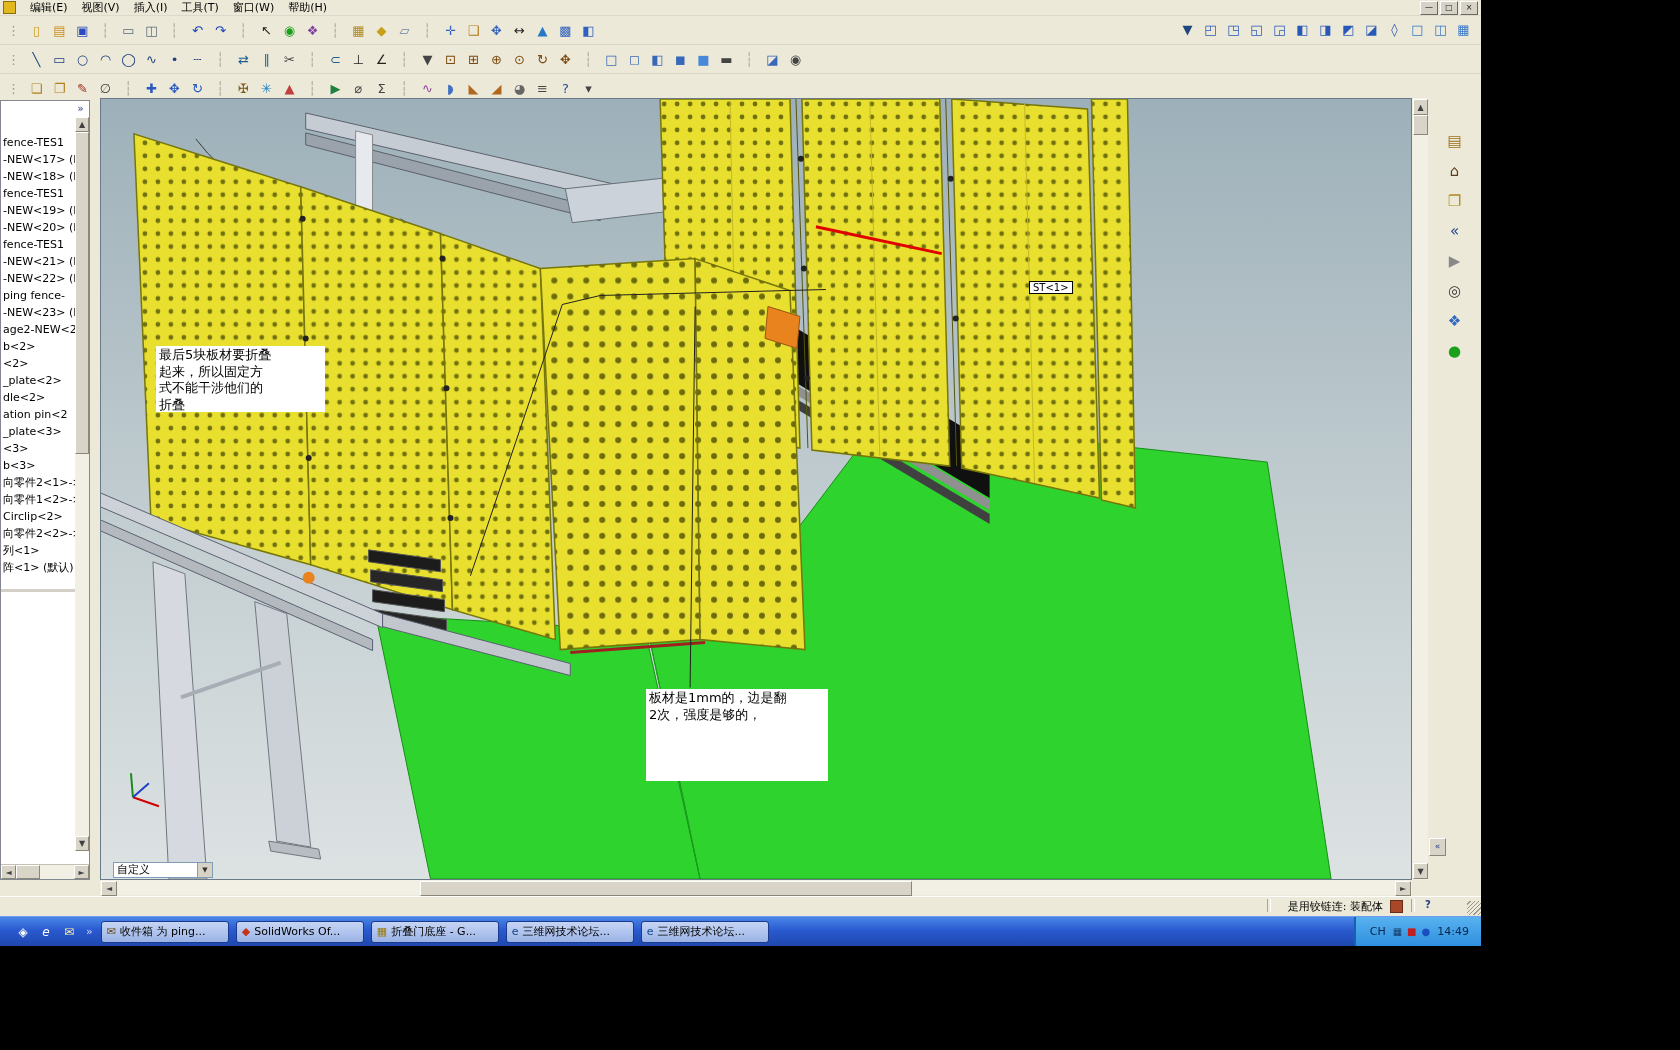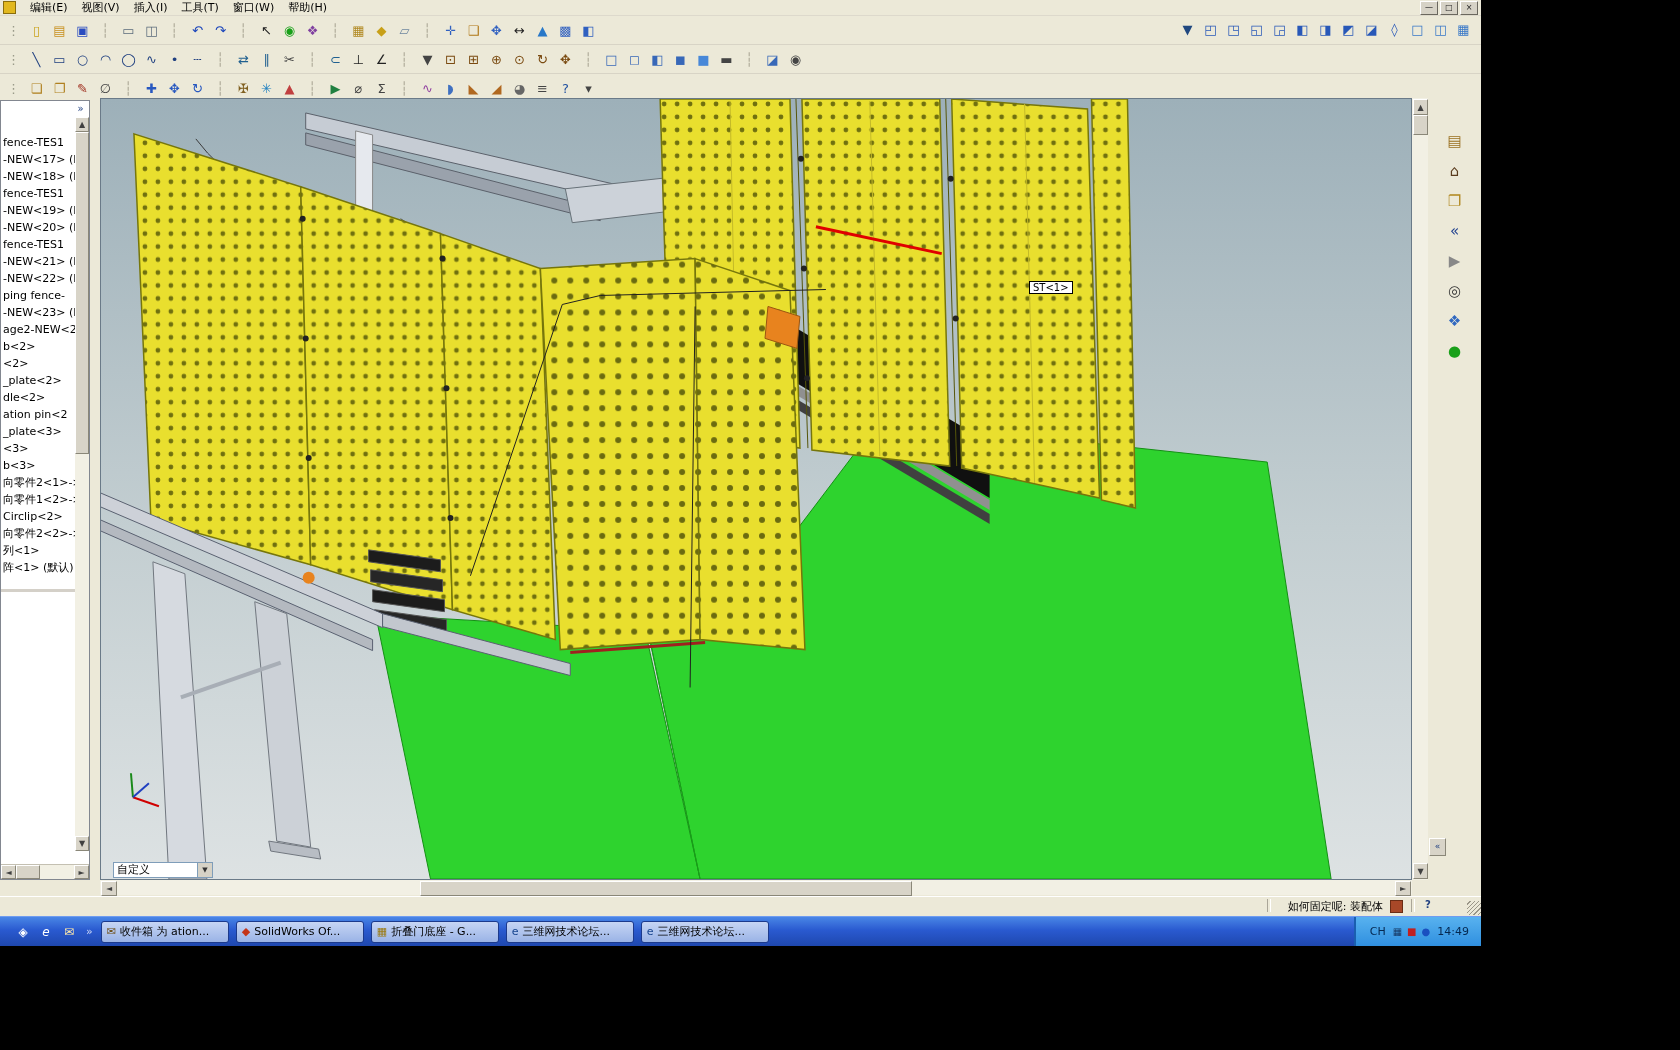--- a/index.html
+++ b/index.html
@@ -408,20 +408,26 @@
         <line x1="595" y1="208" x2="590" y2="590"></line>
       </g>
 
       <g transform="translate(32,700)">
         <line x1="0" y1="0" x2="26" y2="9" stroke="#d00000" stroke-width="2"></line>
         <line x1="0" y1="0" x2="-2" y2="-24" stroke="#1a8a1a" stroke-width="2"></line>
         <line x1="0" y1="0" x2="16" y2="-14" stroke="#2040c0" stroke-width="2"></line>
       </g>
     </svg>
 
+    <div class="ann ann1">最后5块板材要折叠
+起来，所以固定方
+式不能干涉他们的
+折叠</div>
+    <div class="ann ann4">板材是1mm的，边是翻
+2次，强度是够的，</div>
     <div class="parttag">ST&lt;1&gt;</div>
     <div class="combo">
       <span>自定义</span>
       <span class="combo-drop">▼</span>
     </div>
   </div>
 
   <div class="vscroll">
     <span class="sbtn" style="left:1px;top:1px;width:13px;height:14px;">▲</span>
     <span class="thumb" style="left:1px;top:17px;width:13px;height:18px;"></span>
@@ -442,40 +448,40 @@
   <div class="collapse-bottom">«</div>
 
   <div class="hscroll">
     <span class="sbtn" style="left:1px;top:1px;width:14px;height:13px;">◄</span>
     <span class="thumb" style="left:320px;top:1px;width:490px;height:13px;"></span>
     <span class="sbtn" style="right:1px;top:1px;width:14px;height:13px;">►</span>
   </div>
 
   <div class="statusbar">
     <span class="status-sep" style="right:210px;"></span>
-    <span class="status-editing">如何固定呢: 装配体</span>
+    <span class="status-editing">是用铰链连: 装配体</span>
     <span class="status-icon"></span>
     <span class="status-sep" style="right:66px;"></span>
     <span class="status-help">?</span>
     <span class="grip"></span>
   </div>
 
   <div class="taskbar">
     <div class="quick">
 
     <span class="qicon" style="color: rgb(255, 255, 255);">◈</span>
         <span class="qicon" style="color: rgb(255, 255, 255);">e</span>
         <span class="qicon" style="color: rgb(255, 233, 168);">✉</span>
       </div>
     <span class="chev">»</span>
     <div class="tasks">
 
         <div class="taskbtn">
           <span class="taskicon" style="color: rgb(106, 74, 16);">✉</span>
-          <span>收件箱 为 ation...</span>
+          <span>收件箱 为 ping...</span>
         </div>
 
         <div class="taskbtn">
           <span class="taskicon" style="color: rgb(196, 52, 24);">◆</span>
           <span>SolidWorks Of...</span>
         </div>
 
         <div class="taskbtn">
           <span class="taskicon" style="color: rgb(154, 122, 20);">▦</span>
           <span>折叠门底座 - G...</span>

